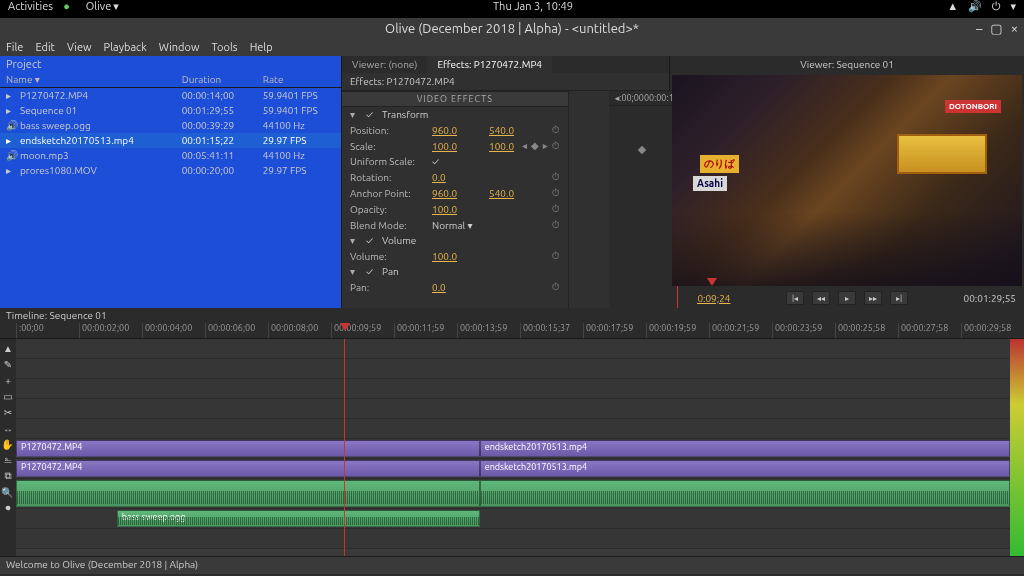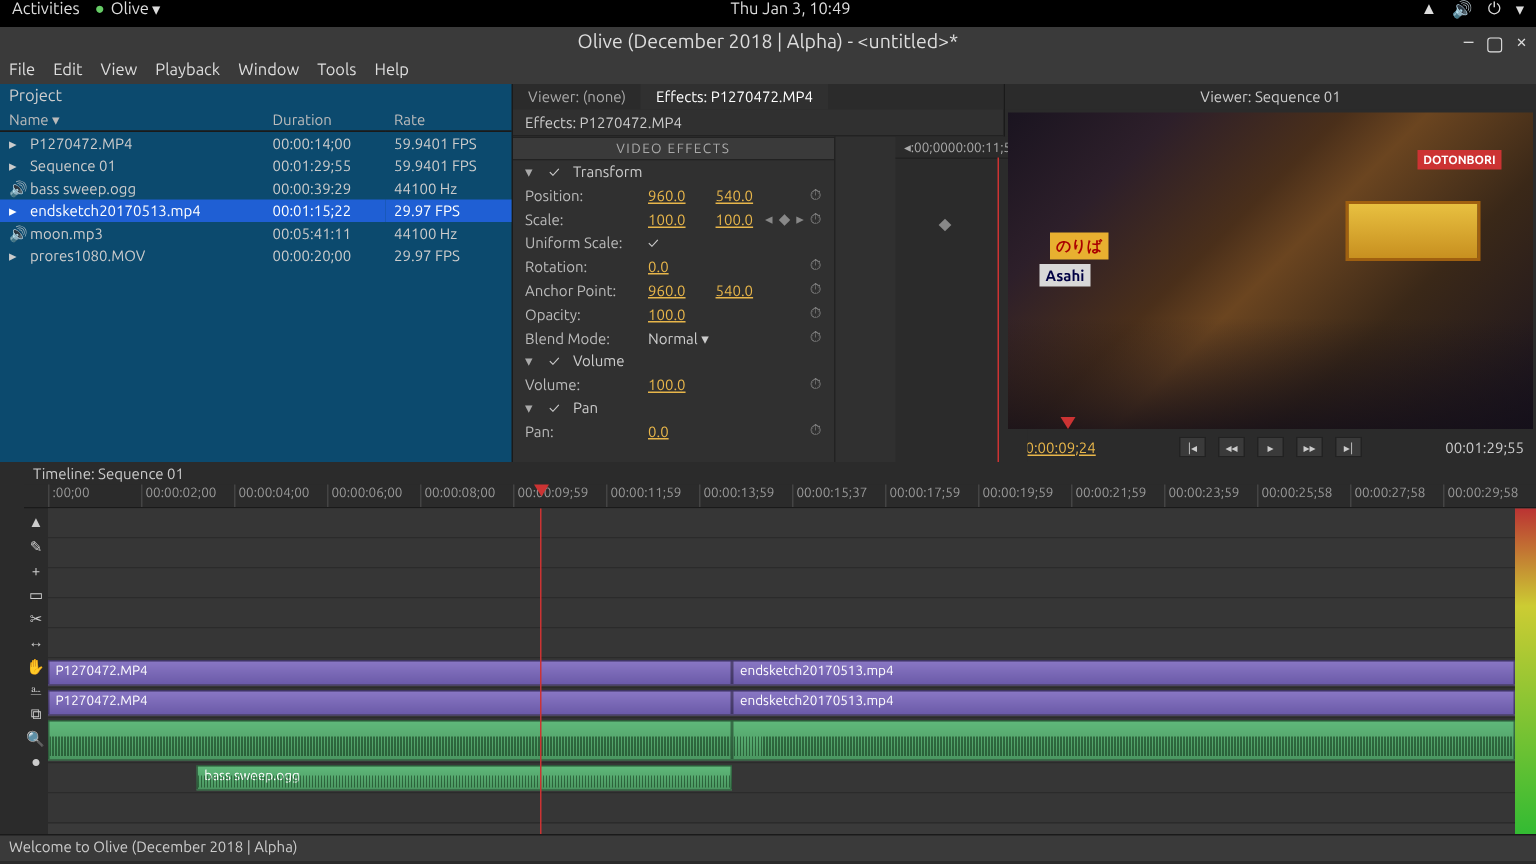--- a/index.html
+++ b/index.html
@@ -5,55 +5,55 @@
 * { margin: 0; padding: 0; box-sizing: border-box; font-family: "Ubuntu", "Segoe UI", sans-serif; }
 body { background: #2b2b2b; color: #ccc; font-size: 11px; overflow: hidden; width: 1024px; height: 576px; }
 .topbar { background: #000; height: 18px; display: flex; padding: 0 8px; color: #ddd; font-size: 11px; }
 .topbar .center { flex: 1; text-align: center; }
 .topbar .right { display: flex; gap: 10px; }
 .titlebar { background: #3a3a3a; height: 20px; display: flex; align-items: center; justify-content: center; font-size: 13px; color: #ddd; position: relative; }
 .titlebar .winctrl { position: absolute; right: 6px; display: flex; gap: 8px; }
 .menubar { background: #3a3a3a; height: 18px; display: flex; align-items: center; padding: 0 6px; gap: 12px; font-size: 11px; color: #ddd; }
 .menubar span { cursor: default; }
 .panels { display: flex; height: 252px; }
-.project { width: 342px; background: #0c4a6e; border-right: 1px solid #1a1a1a; display: flex; flex-direction: column; }
+.project { width: 342px; background: #1d4ed8; border-right: 1px solid #1a1a1a; display: flex; flex-direction: column; }
 .project .hdr { padding: 2px 6px; font-size: 11px; color: #ccc; }
 .project table { width: 100%; border-collapse: collapse; font-size: 10px; }
 .project th { text-align: left; padding: 2px 6px; color: #bbb; font-weight: normal; border-bottom: 1px solid #1a1a1a; }
 .project td { padding: 2px 6px; color: #ccc; }
 .project tr.selected td { background: #1f5fd4; color: #fff; }
 .project .icon { display: inline-block; width: 10px; margin-right: 4px; }
 .effects { width: 328px; background: #303030; border-right: 1px solid #1a1a1a; display: flex; flex-direction: column; font-size: 10px; }
 .effects .tabs { display: flex; background: #2b2b2b; }
 .effects .tabs div { padding: 3px 10px; color: #aaa; }
 .effects .tabs div.active { background: #303030; color: #fff; }
 .effects .sub { padding: 3px 8px; color: #ccc; border-bottom: 1px solid #222; }
 .effects .section-hdr { background: #3a3a3a; text-align: center; padding: 2px 0; font-size: 9px; letter-spacing: 1px; color: #aaa; border-top: 1px solid #222; border-bottom: 1px solid #222; }
 .effects .row { display: flex; align-items: center; padding: 2px 8px; gap: 8px; }
 .effects .row .chev { width: 8px; color: #aaa; }
 .effects .row .chk { width: 8px; color: #ccc; }
 .effects .row .lbl { flex: 0 0 74px; color: #bbb; }
 .effects .row .val { color: #e8b64a; text-decoration: underline; }
-.effects .row .val2 { color: #e8b64a; text-decoration: underline; margin-left: 12px; }
+.effects .row .val2 { color: #e8b64a; text-decoration: underline; margin-left: 24px; }
 .effects .row .kf { margin-left: auto; display: flex; gap: 4px; color: #888; }
 .effects-body { display: flex; flex: 1; gap: 40px; }
 .effects-left { flex: 0 0 190px; border-right: 1px solid #222; }
 .effects-right { flex: 1; position: relative; background: #2b2b2b; }
 .effects-right .scrub { display: flex; padding: 2px 6px; color: #aaa; font-size: 9px; justify-content: space-between; border-bottom: 1px solid #222; }
 .effects-right .playhead { position: absolute; top: 14px; bottom: 0; left: 68px; width: 1px; background: #c33; }
 .effects-right .kfdot { position: absolute; width: 6px; height: 6px; background: #888; transform: rotate(45deg); }
 .viewer { flex: 1; background: #2b2b2b; display: flex; flex-direction: column; }
 .viewer .hdr { padding: 3px 8px; font-size: 10px; color: #ccc; text-align: center; background: #2b2b2b; }
 .viewer .scene { flex: 1; background: linear-gradient(135deg, #1a1420 0%, #2d1f2a 20%, #4a2f1a 40%, #6b4520 50%, #3a2818 70%, #1a1420 100%); position: relative; margin: 2px; overflow: hidden; }
 .viewer .scene .sign { position: absolute; font-weight: bold; padding: 2px 4px; font-size: 10px; }
 .viewer .ctrls { display: flex; align-items: center; padding: 3px 8px; gap: 4px; font-size: 10px; }
 .viewer .ctrls .tc { color: #e8b64a; text-decoration: underline; }
 .viewer .ctrls .btns { flex: 1; display: flex; justify-content: center; gap: 8px; }
 .viewer .ctrls .btn { width: 18px; height: 14px; background: #3a3a3a; border: 1px solid #222; display: flex; align-items: center; justify-content: center; font-size: 8px; cursor: pointer; }
-.timeline-area { height: 248px; display: flex; flex-direction: column; background: #2b2b2b; padding-left: 16px; }
+.timeline-area { height: 248px; display: flex; flex-direction: column; background: #2b2b2b; }
 .timeline-hdr { padding: 2px 6px; font-size: 10px; color: #ccc; }
 .timeline-ruler { display: flex; background: #2b2b2b; border-bottom: 1px solid #1a1a1a; height: 16px; padding-left: 16px; }
 .timeline-ruler .tick { flex: 1; font-size: 9px; color: #999; border-left: 1px solid #444; padding-left: 2px; }
 .timeline-body { flex: 1; display: flex; position: relative; }
 .timeline-tools { width: 16px; background: #2b2b2b; display: flex; flex-direction: column; gap: 2px; padding: 2px 0; }
 .timeline-tools .tool { width: 14px; height: 14px; display: flex; align-items: center; justify-content: center; font-size: 10px; color: #ccc; cursor: pointer; margin: 0 auto; }
 .timeline-tracks { flex: 1; position: relative; background: #3a3a3a; }
 .track { height: 20px; border-bottom: 1px solid #2b2b2b; position: relative; background: #363636; }
 .track.tall { height: 30px; }
 .clip { position: absolute; top: 1px; bottom: 1px; border: 1px solid rgba(0,0,0,0.4); font-size: 9px; padding: 1px 4px; color: #fff; overflow: hidden; }
@@ -65,21 +65,21 @@
 .meter { position: absolute; right: 0; top: 0; bottom: 0; width: 14px; background: linear-gradient(#b33 0%, #cc3 30%, #3b3 100%); }
 .statusbar { height: 18px; background: #3a3a3a; padding: 2px 6px; font-size: 10px; color: #ccc; border-top: 1px solid #1a1a1a; }
 .winctrl span { cursor: pointer; }
 </style>
 </head>
 <body>
 
 <div class="topbar">
   <span>Activities</span>
   <span style="margin-left:10px; color:#6c6;">●</span>
-  <span style="margin-left:4px;">Olive</span>
+  <span style="margin-left:16px;">Olive</span>
   <span style="margin-left:2px;">▾</span>
   <div class="center">Thu Jan  3, 10:49</div>
   <div class="right">
     <span>▲</span>
     <span>🔊</span>
     <span>⏻</span>
     <span>▾</span>
   </div>
 </div>
 

